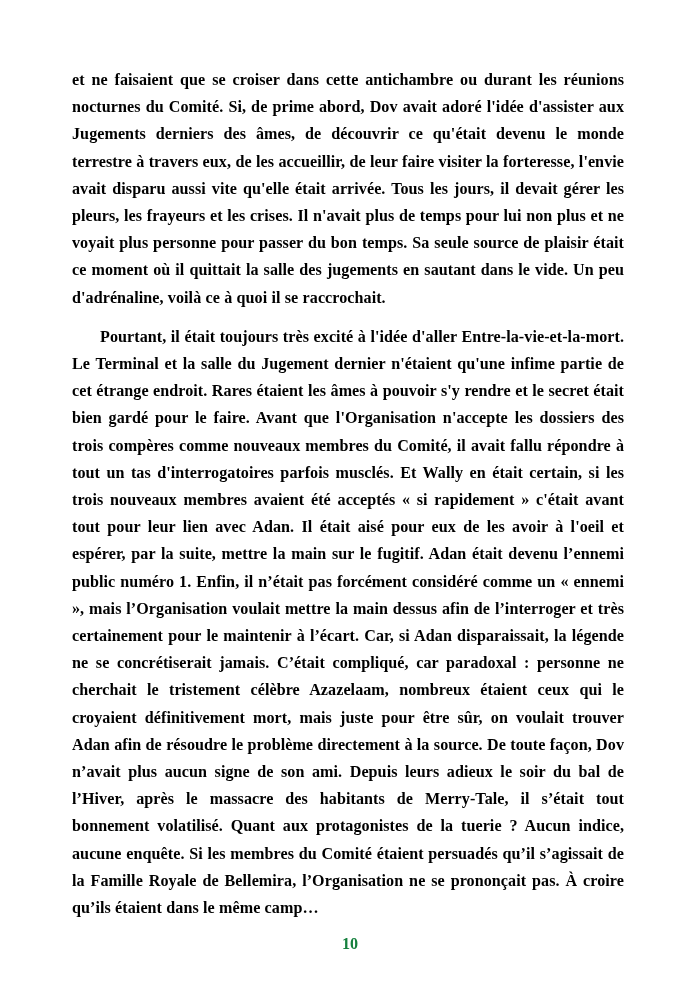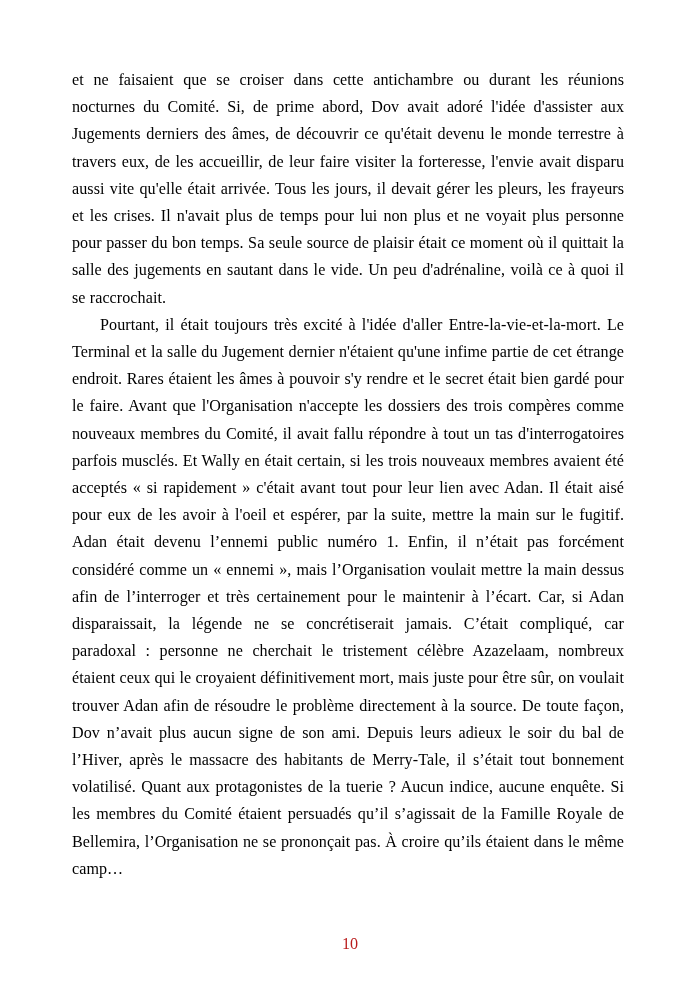--- a/index.html
+++ b/index.html
@@ -17,20 +17,21 @@
     position: relative;
     -webkit-font-smoothing: antialiased;
   }
   .page {
     position: absolute;
     left: 0;
     top: 0;
     width: 556px;
     height: 993px;
     background: #ffffff;
+    font-weight: bold;
   }
   .text-column {
     position: absolute;
     left: 72px;
     top: 66px;
     width: 552px;
   }
   p.body-par {
     margin: 0;
     padding: 0;
@@ -38,34 +39,35 @@
     line-height: 27.2px;
     text-align: justify;
     text-justify: inter-word;
     letter-spacing: 0.004em;
     word-spacing: 0.01em;
     hyphens: none;
     -webkit-hyphens: none;
   }
   p.body-par.indent {
     text-indent: 28px;
+    margin-top: 12px;
   }
   p.body-par.flush {
     text-indent: 0;
   }
   .page-number {
     position: absolute;
     left: 0;
     top: 934px;
     width: 700px;
     text-align: center;
     font-size: 16.1px;
     line-height: 20px;
     font-family: "Liberation Serif", "DejaVu Serif", serif;
-    color: #b91c1c;
+    color: #15803d;
   }
 </style>
 </head>
 <body>
 
 <div class="page">
 
   <div class="text-column">
     <p class="body-par flush">et ne faisaient que se croiser dans cette antichambre ou durant les réunions nocturnes du Comité. Si, de prime abord, Dov avait adoré l'idée d'assister aux Jugements derniers des âmes, de découvrir ce qu'était devenu le monde terrestre à travers eux, de les accueillir, de leur faire visiter la forteresse, l'envie avait disparu aussi vite qu'elle était arrivée. Tous les jours, il devait gérer les pleurs, les frayeurs et les crises. Il n'avait plus de temps pour lui non plus et ne voyait plus personne pour passer du bon temps. Sa seule source de plaisir était ce moment où il quittait la salle des jugements en sautant dans le vide. Un peu d'adrénaline, voilà ce à quoi il se raccrochait.</p>
     <p class="body-par indent">Pourtant, il était toujours très excité à l'idée d'aller Entre-la-vie-et-la-mort. Le Terminal et la salle du Jugement dernier n'étaient qu'une infime partie de cet étrange endroit. Rares étaient les âmes à pouvoir s'y rendre et le secret était bien gardé pour le faire. Avant que l'Organisation n'accepte les dossiers des trois compères comme nouveaux membres du Comité, il avait fallu répondre à tout un tas d'interrogatoires parfois musclés. Et Wally en était certain, si les trois nouveaux membres avaient été acceptés « si rapidement » c'était avant tout pour leur lien avec Adan. Il était aisé pour eux de les avoir à l'oeil et espérer, par la suite, mettre la main sur le fugitif. Adan était devenu l’ennemi public numéro 1. Enfin, il n’était pas forcément considéré comme un « ennemi », mais l’Organisation voulait mettre la main dessus afin de l’interroger et très certainement pour le maintenir à l’écart. Car, si Adan disparaissait, la légende ne se concrétiserait jamais. C’était compliqué, car paradoxal : personne ne cherchait le tristement célèbre Azazelaam, nombreux étaient ceux qui le croyaient définitivement mort, mais juste pour être sûr, on voulait trouver Adan afin de résoudre le problème directement à la source. De toute façon, Dov n’avait plus aucun signe de son ami. Depuis leurs adieux le soir du bal de l’Hiver, après le massacre des habitants de Merry-Tale, il s’était tout bonnement volatilisé. Quant aux protagonistes de la tuerie ? Aucun indice, aucune enquête. Si les membres du Comité étaient persuadés qu’il s’agissait de la Famille Royale de Bellemira, l’Organisation ne se prononçait pas. À croire qu’ils étaient dans le même camp…</p>

